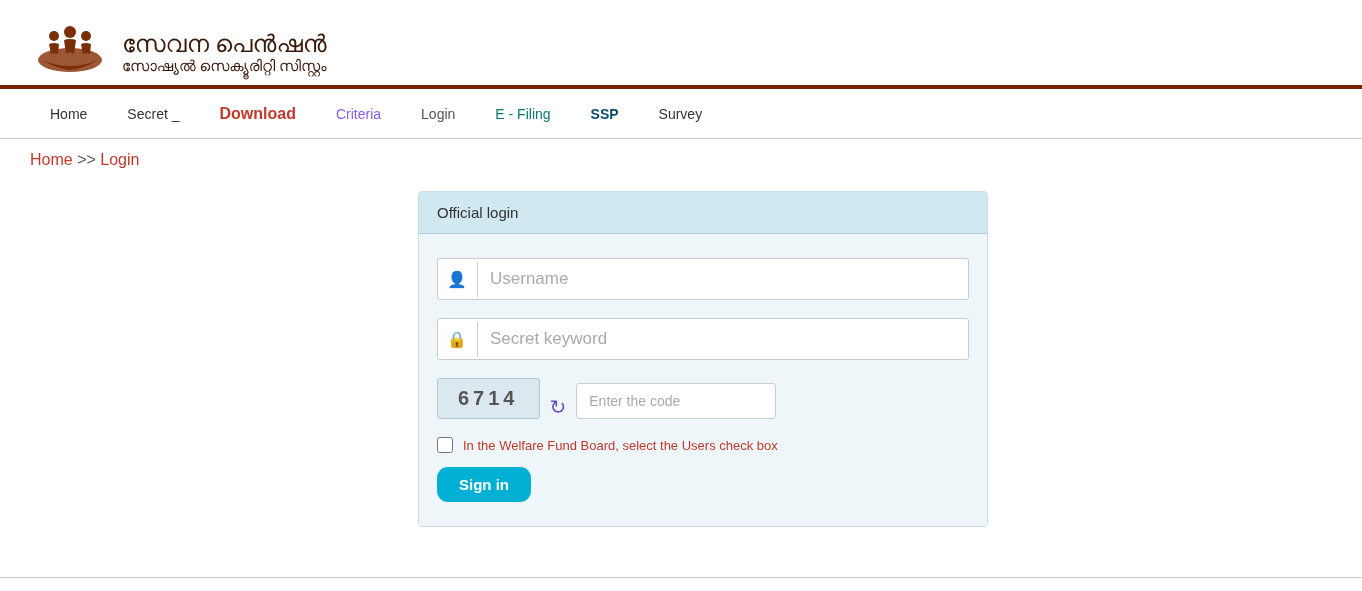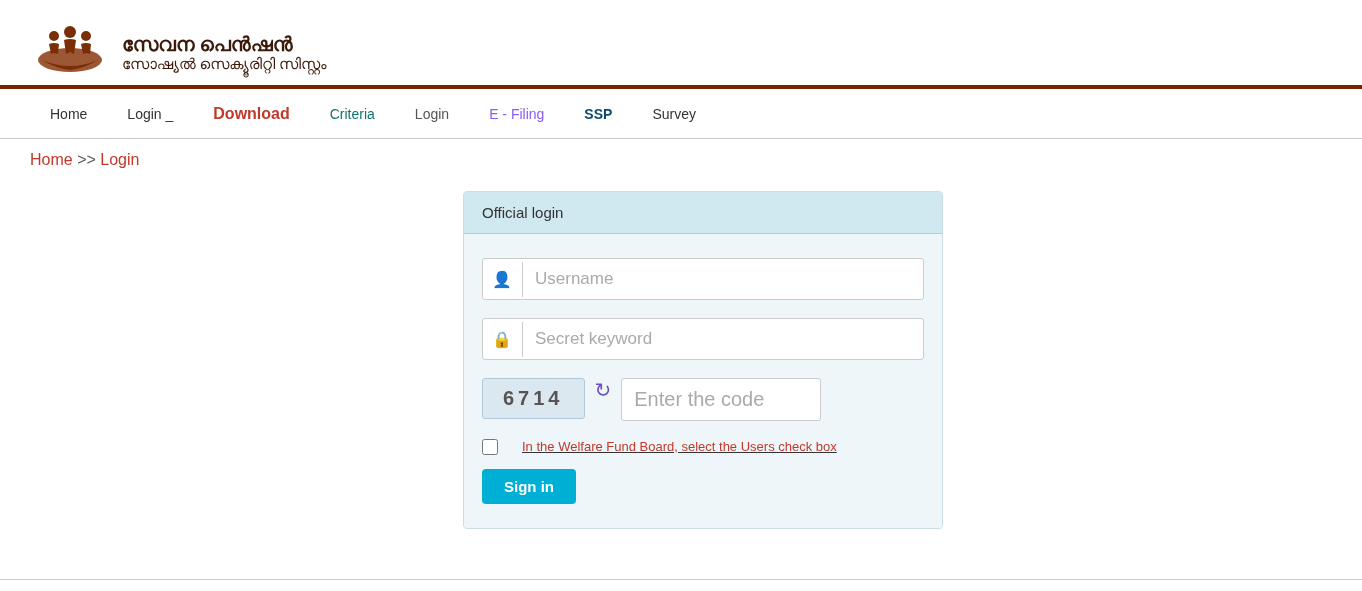--- a/index.html
+++ b/index.html
@@ -19,22 +19,22 @@
     }
     .logo-icon {
       width: 80px;
       height: 65px;
     }
     .logo-text {
       display: flex;
       flex-direction: column;
     }
     .logo-title {
-      font-size: 20px;
-      font-weight: bold;
+      font-size: 24px;
+      font-weight: normal;
       color: #3b1a0a;
       font-family: serif;
       margin-top: 20px;
     }
     .logo-subtitle {
       font-size: 15px;
       color: #3b1a0a;
       font-family: serif;
     }
 
@@ -60,23 +60,23 @@
       color: #333;
       font-size: 14px;
       text-decoration: none;
       white-space: nowrap;
     }
     .nav-item.active-download {
       color: #c0392b;
       font-weight: bold;
       font-size: 16px;
     }
-    .nav-item.criteria { color: #0f766e; }
+    .nav-item.criteria { color: #8b5cf6; }
     .nav-item.login { color: #555; }
-    .nav-item.efiling { color: #8b5cf6; }
+    .nav-item.efiling { color: #0f766e; }
     .nav-item.ssp { color: #0c4a6e; font-weight: bold; }
     .nav-item.others { color: #333; }
     .nav-item.home { color: #333; }
 
     
     .breadcrumb {
       padding: 12px 30px;
       font-size: 16px;
     }
     .breadcrumb a { color: #c0392b; text-decoration: none; }
@@ -84,21 +84,21 @@
 
     
     .main-content {
       display: flex;
       justify-content: center;
       padding: 10px 30px 30px;
     }
 
     
     .login-box {
-      width: 480px;
+      width: 570px;
       background: #e8f4f8;
       border: 1px solid #c8dde8;
       border-radius: 4px;
       overflow: hidden;
       margin-left: 44px;
     }
     .login-header {
       background: #d0e8f0;
       padding: 12px 18px;
       font-size: 15px;
@@ -136,21 +136,21 @@
       padding: 10px 12px;
       font-size: 17px;
       background: transparent;
       color: #aaa;
     }
     .input-row input::placeholder { color: #aaa; }
 
     
     .captcha-row {
       display: flex;
-      align-items: flex-start;
+      align-items: flex-end;
       gap: 10px;
       margin-bottom: 18px;
     }
     .captcha-box {
       background: #dce8f0;
       border: 1px solid #b0c8d8;
       border-radius: 3px;
       padding: 8px 20px;
       font-size: 20px;
       font-weight: bold;
@@ -161,51 +161,50 @@
     }
     .refresh-icon {
       font-size: 20px;
       color: #6a4fbf;
       cursor: pointer;
     }
     .captcha-input {
       border: 1px solid #ccc;
       border-radius: 3px;
       padding: 9px 12px;
-      font-size: 20px;
+      font-size: 14px;
       color: #1d4ed8;
       background: #fff;
       width: 200px;
     }
     .captcha-input::placeholder { color: #aaa; }
 
     
     .checkbox-row {
       display: flex;
-      align-items: flex-start;
-      gap: 24px;
+      align-items: center;
+      gap: 10px;
       margin-bottom: 14px;
-      text-decoration: underline;
     }
     .checkbox-row input[type="checkbox"] {
       width: 16px;
       height: 16px;
       cursor: pointer;
     }
     .checkbox-label {
       color: #c0392b;
       font-size: 13px;
     }
 
     
     .signin-btn {
       background: #00b0d4;
       color: #fff;
       border: none;
-      border-radius: 4px;
+      border-radius: 11px;
       padding: 9px 22px;
       font-size: 15px;
       cursor: pointer;
       font-weight: bold;
     }
 
     
     .bottom-separator {
       height: 1px;
       background: #ccc;
@@ -235,21 +234,21 @@
       <span class="logo-title">സേവന പെൻഷൻ</span>
       <span class="logo-subtitle">സോഷ്യൽ സെക്യൂരിറ്റി സിസ്റ്റം</span>
     </div>
   </div>
 </div>
 
 <div class="top-separator"></div>
 
 <nav class="navbar">
   <a class="nav-item home">Home</a>
-  <a class="nav-item others">Login _</a>
+  <a class="nav-item others">Secret _</a>
   <a class="nav-item active-download">Download</a>
   <a class="nav-item criteria">Criteria</a>
   <a class="nav-item login">Login</a>
   <a class="nav-item efiling">E - Filing</a>
   <a class="nav-item ssp">SSP</a>
   <a class="nav-item">Survey</a>
 </nav>
 
 <div class="breadcrumb">
   <a href="#">Home</a>

